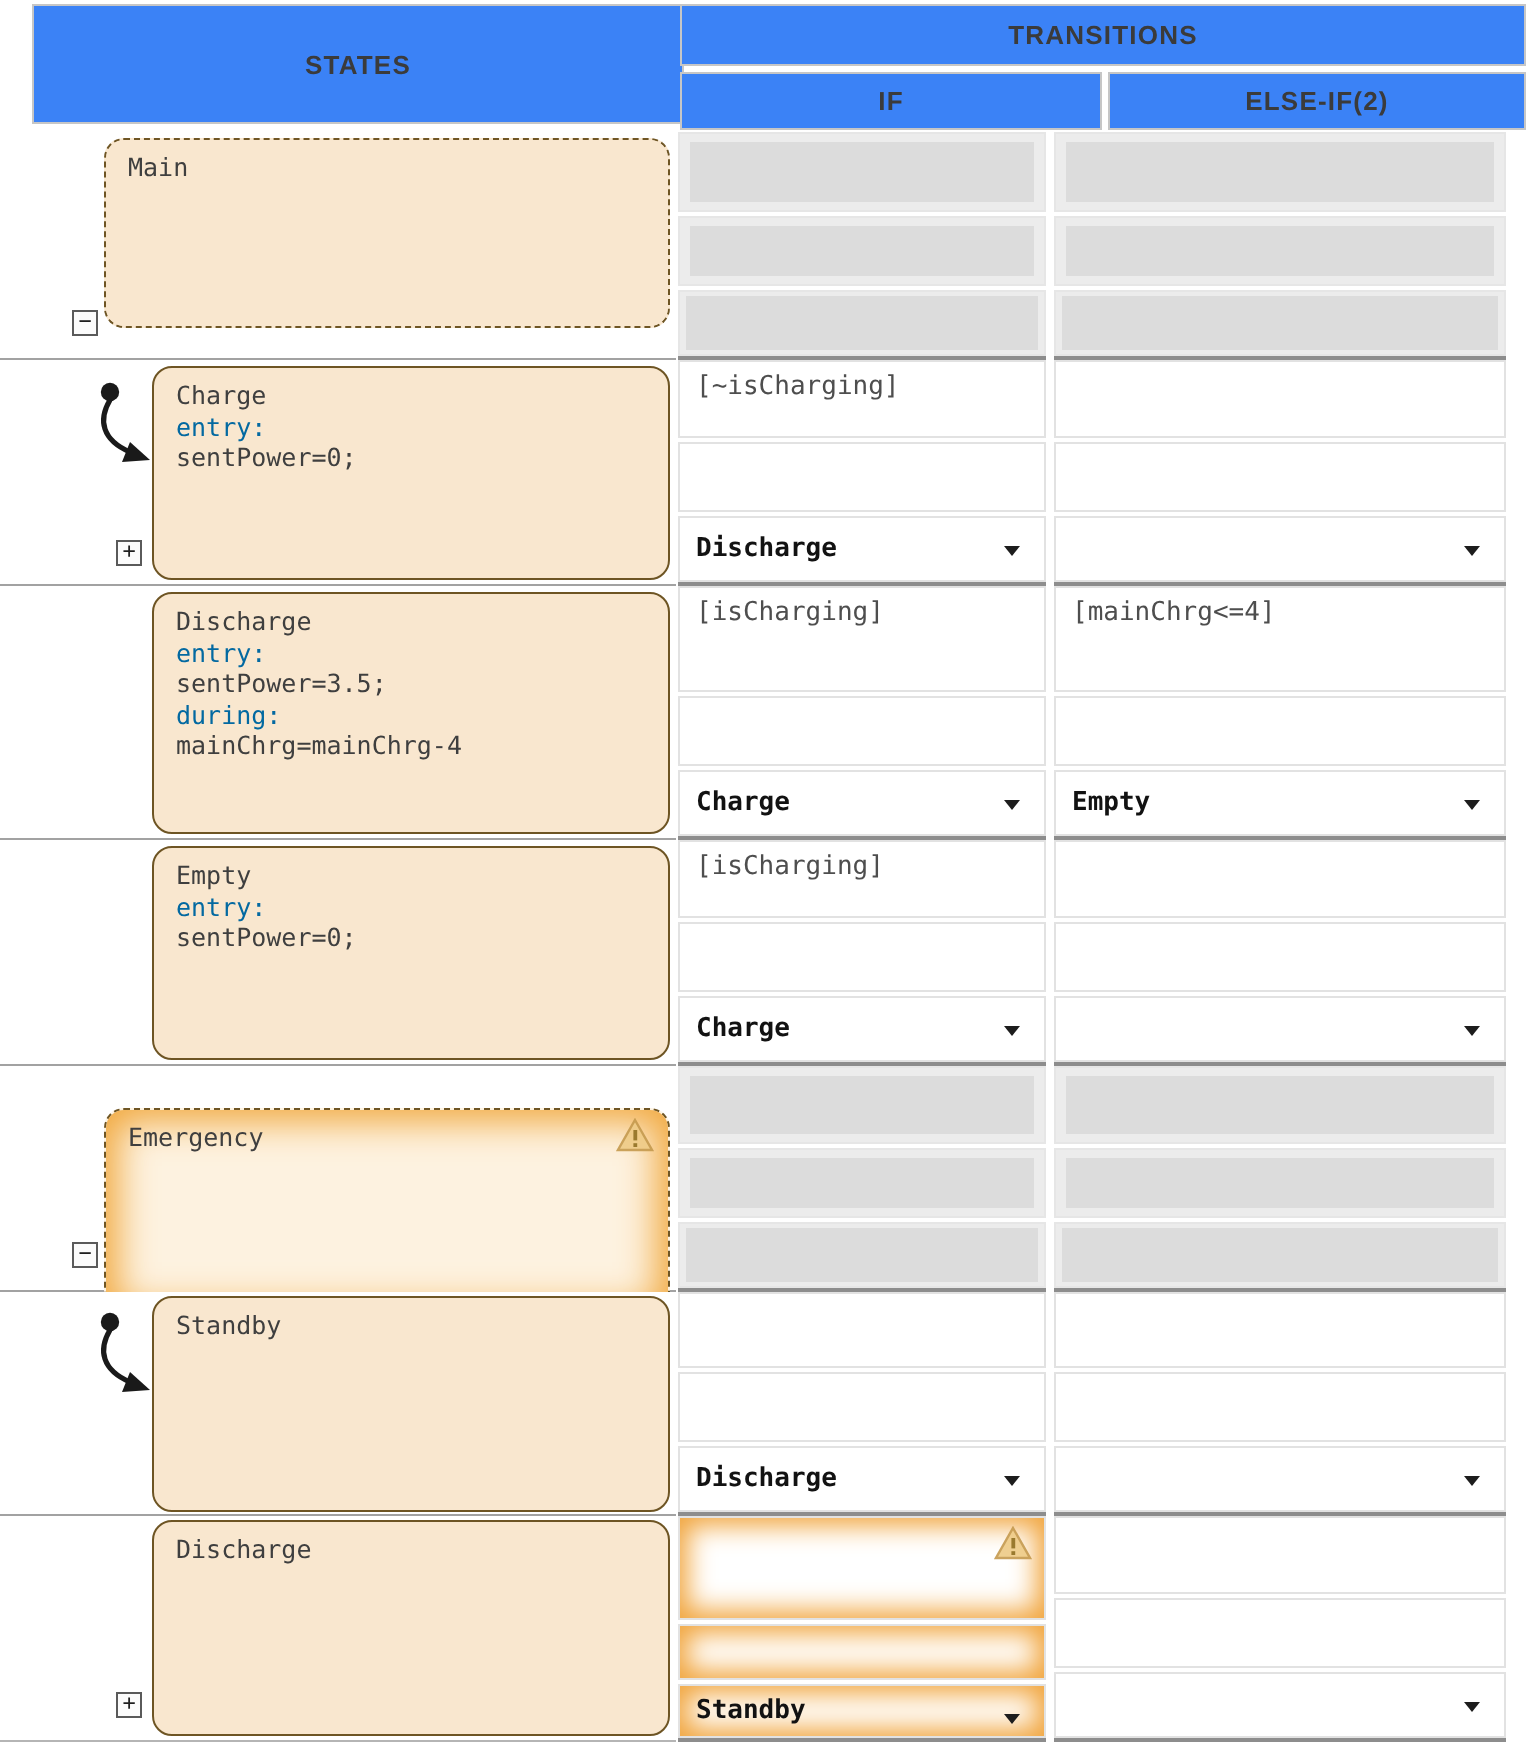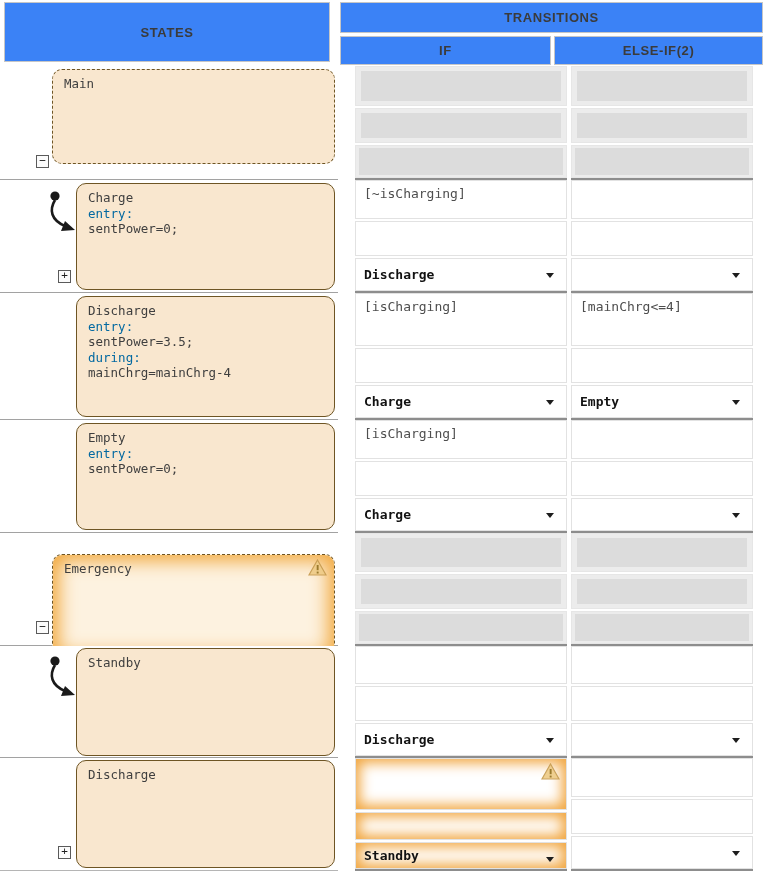--- a/index.html
+++ b/index.html
@@ -9,21 +9,21 @@
   
   .hdr{position:absolute;background:#3b82f6;border:1px solid #c6c6c6;box-sizing:border-box;
        display:flex;align-items:center;justify-content:center;
        font-weight:bold;font-size:13px;letter-spacing:.6px;color:#3b3b3b;}
 
   
   .row{position:absolute;left:0;width:765px;display:flex;}
   .scell{width:338px;position:relative;background:#fff;border-bottom:1px solid #a2a2a2;box-sizing:border-box;}
   .twrap{flex:1;display:flex;position:relative;}
   .tcol{display:flex;flex-direction:column;box-sizing:border-box;border-bottom:2px solid #8d8d8d;}
-  .tcol.if{width:212px;margin-left:17px;margin-right:4px;}
+  .tcol.if{width:184px;margin-left:1px;margin-right:4px;}
   .tcol.ei{flex:1;margin-right:12px;}
   .cell{background:#fff;border:1px solid #e2e2e2;box-sizing:border-box;position:relative;}
   .cond{flex:1;margin-bottom:2px;padding:5px 22px 0 8px;
         font-family:"DejaVu Sans Mono",monospace;font-size:13px;color:#4e4e4e;white-space:pre;}
   .act{height:35px;margin-bottom:2px;}
   .dest{height:33px;display:flex;align-items:center;padding-left:8px;
         font-family:"DejaVu Sans Mono",monospace;font-size:13px;font-weight:bold;color:#121212;}
   .caret{position:absolute;right:12px;top:14px;width:0;height:0;
          border-left:4.5px solid transparent;border-right:4.5px solid transparent;
          border-top:5.5px solid #1d1d1d;}
@@ -48,21 +48,21 @@
             box-sizing:border-box;text-align:center;font-family:"DejaVu Sans Mono",monospace;
             font-size:11px;line-height:10px;color:#1e1e1e;cursor:pointer;}
   .dtrans{position:absolute;}
   .warn{position:absolute;}
 </style>
 </head>
 <body>
 
 <div id="app">
 
-  <div class="hdr" style="left:4px;top:2px;width:326px;height:60px">STATES</div>
+  <div class="hdr" style="left:16px;top:2px;width:326px;height:60px">STATES</div>
   <div class="hdr" style="left:340px;top:2px;width:423px;height:31px">TRANSITIONS</div>
   <div class="hdr" style="left:340px;top:36px;width:211px;height:29px">IF</div>
   <div class="hdr" style="left:554px;top:36px;width:209px;height:29px">ELSE-IF(2)</div>
 
   <div class="row drow" style="top:66px;height:114px">
     <div class="scell">
       <div class="sbox dashed" style="left:52px;top:3px;width:283px;height:95px">
         <div>Main</div>
       </div>
       <div class="expander" style="left:36px;top:89px">−</div>

